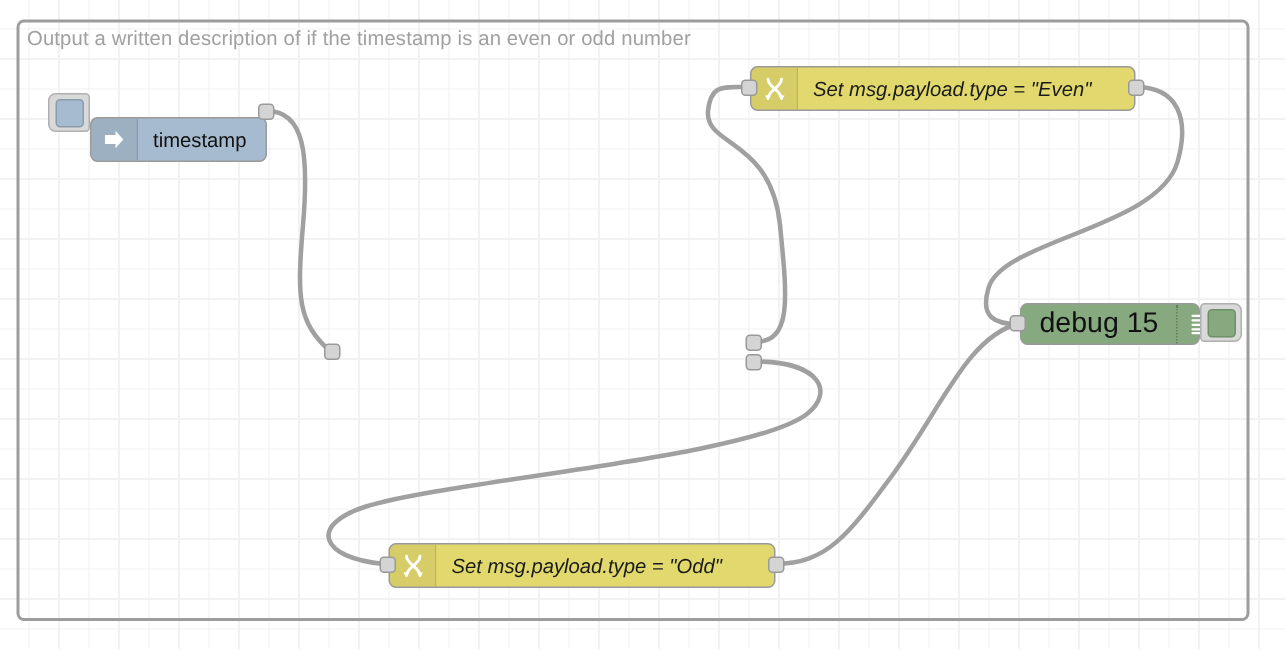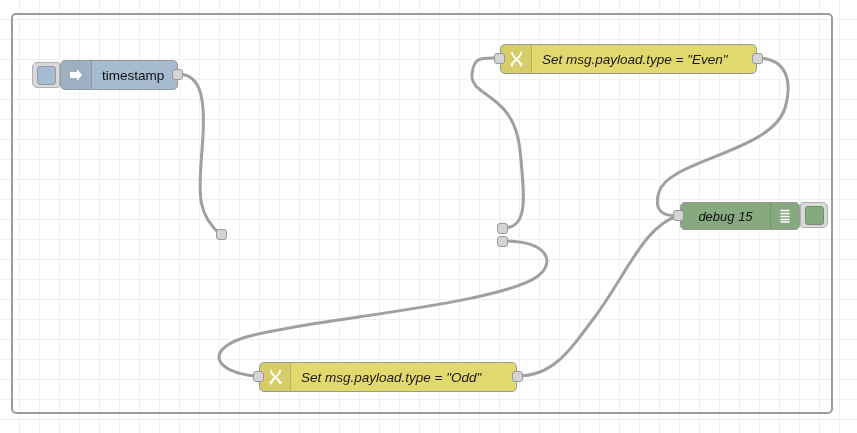--- a/index.html
+++ b/index.html
@@ -85,20 +85,21 @@
     align-items: center;
     padding: 0 10px;
     font-size: 13.5px;
     color: #1a1a1a;
     white-space: nowrap;
   }
 
   
   .node-inject {
     background: #a6bbcf;
+    margin-top: 18px;
   }
   .node-inject .icon-box { background: rgba(0,0,0,0.06); }
   .node-inject .label { font-size: 13.5px; color: #111; }
   .inject-button {
     position: absolute;
     left: 32px;
     top: 62px;
     width: 28px;
     height: 26px;
     box-sizing: border-box;
@@ -121,22 +122,21 @@
   .node-yellow { background: #e2d96e; }
   .node-yellow .icon-box { background: rgba(0,0,0,0.05); }
   .node-yellow .label { font-style: italic; font-size: 13.5px; }
 
   
   .node-debug {
     background: #87a980;
     border-radius: 5px;
   }
   .node-debug .label {
-    font-style: italic;
-    font-size: 13px;
+    font-size: 19px;
     color: #111;
     justify-content: center;
     padding: 0 12px;
   }
   .node-debug .icon-box {
     border-right: none;
     border-left: 1px dotted rgba(0,0,0,0.25);
     border-radius: 0;
     width: 28px;
     flex: 0 0 28px;
@@ -175,20 +175,21 @@
   }
   svg.node-ico { display: block; }
 </style>
 </head>
 <body>
 
 <div id="canvas">
   <div id="grid-fine"></div>
 
   <div class="group-box"></div>
+  <div class="group-label">Output a written description of if the timestamp is an even or odd number</div>
 
   <svg id="wires" xmlns="http://www.w3.org/2000/svg">
     <g id="wire-group" fill="none" stroke="#a0a0a0" stroke-width="3" stroke-linecap="round">
         <path d="M 178,74 C 203,74 206,103 202,150 C 198,198 198,215 221,235"></path>
         <path d="M 503,228 C 528,228 525,200 520,150 C 514,92 470,98 472,74 C 474,56 482,58 498,58"></path>
         <path d="M 503,241 C 548,241 556,262 538,276 C 500,305 300,320 243,338 C 206,350 213,372 256,376"></path>
         <path d="M 757,58 C 786,58 793,80 785,108 C 772,152 668,160 659,192 C 653,212 664,216 678,216"></path>
         <path d="M 517,376 C 551,376 566,356 594,318 C 628,272 644,226 678,216"></path>
       </g>
   </svg>

